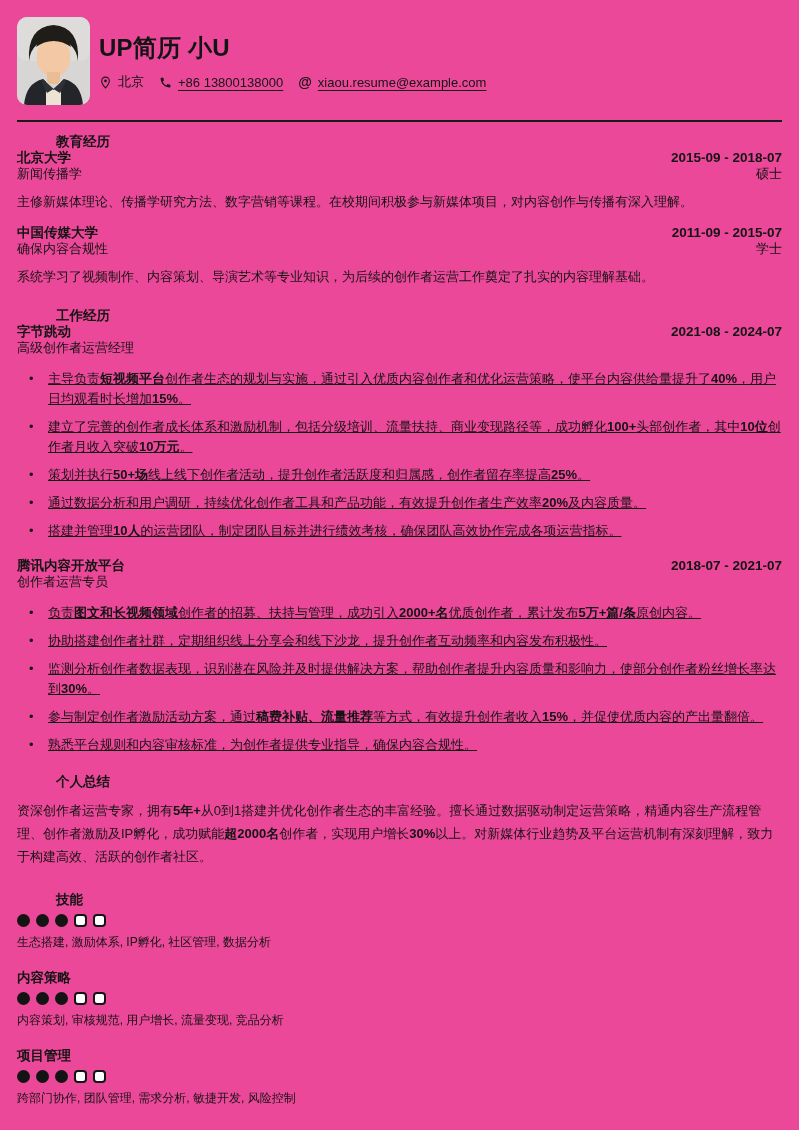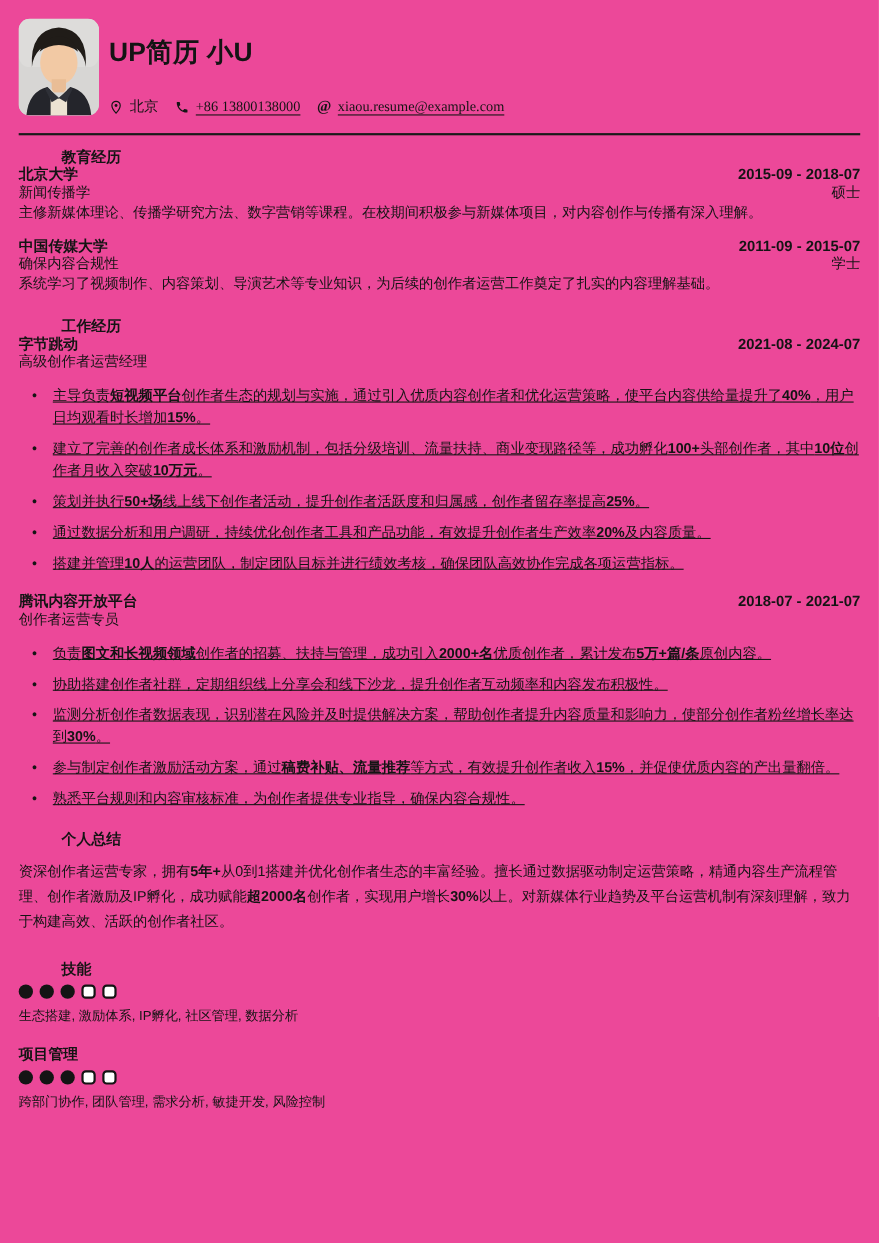--- a/index.html
+++ b/index.html
@@ -5,39 +5,39 @@
   * { margin:0; padding:0; box-sizing:border-box; }
   html,body { background:#ffffff; }
   body { font-family:"Liberation Sans","DejaVu Sans",sans-serif; color:#141414; }
   .page { width:799px; height:1130px; padding:0 17px; overflow:hidden; background:#ec4899; }
 
   
   .header { display:flex; padding-top:17px; }
   .avatar { width:73px; height:88px; border-radius:10px; overflow:hidden; flex:none; background:#d7d6d4; }
   .header-text { margin-left:9px; padding-top:17px; }
   .name { font-size:24px; font-weight:700; line-height:28px; letter-spacing:0.2px; }
-  .contact { margin-top:26px; display:flex; align-items:center; gap:15px; font-size:13px;font-family:Liberation Serif, serif; }
+  .contact { margin-top:11px; display:flex; align-items:center; gap:15px; font-size:13px; }
   .c-item { display:inline-flex; align-items:center; gap:6px; color:#141414; text-decoration:none; }
   .c-item svg { display:block; }
   a.c-item .c-text { text-decoration:underline; text-underline-offset:3px; text-decoration-thickness:1px; }
   .at-glyph { font-size:14px; font-weight:600; line-height:13px; }
 
   .divider { border-top:2px solid #1a1a1a; margin-top:15px; }
 
   
   section { margin-top:0; }
   .sec-title { font-size:13.5px; font-weight:700; line-height:16px;padding-left:39px; }
   .sec-edu { margin-top:12px; }
   .sec-work { margin-top:21px; }
   .sec-summary { margin-top:19px; }
   .sec-skills { margin-top:24px; }
 
   .row { display:flex; justify-content:space-between; align-items:baseline; font-size:13px; line-height:16px; }
   .row .b { font-weight:700; font-size:13.5px; }
-  .desc { font-size:13px; line-height:20px; margin-top:0; }
+  .desc { font-size:13px; line-height:20px; margin-top:10px; }
   .edu-item + .edu-item { margin-top:13px; }
 
   .work-item + .work-item { margin-top:17px; }
   .role { font-size:13px; line-height:16px; }
   ul.bullets { list-style:none; margin-top:13px;text-decoration:underline; }
   ul.bullets li { position:relative; padding-left:31px; font-size:13px; line-height:20px; margin-bottom:8px; }
   ul.bullets li::before { content:"•"; position:absolute; left:12px; top:0; font-size:13px; }
   b { font-weight:700; }
 
   .summary { font-size:13px; line-height:23px; margin-top:9px; }
@@ -174,20 +174,31 @@
           <div class="dots">
             <span class="dot filled"></span>
             <span class="dot filled"></span>
             <span class="dot filled"></span>
             <span class="dot empty"></span>
             <span class="dot empty"></span>
           </div>
           <div class="skill-keywords">生态搭建, 激励体系, IP孵化, 社区管理, 数据分析</div>
         </div>
         <div class="skill-item">
+          <div class="skill-name">内容策略</div>
+          <div class="dots">
+            <span class="dot filled"></span>
+            <span class="dot filled"></span>
+            <span class="dot filled"></span>
+            <span class="dot empty"></span>
+            <span class="dot empty"></span>
+          </div>
+          <div class="skill-keywords">内容策划, 审核规范, 用户增长, 流量变现, 竞品分析</div>
+        </div>
+        <div class="skill-item">
           <div class="skill-name">项目管理</div>
           <div class="dots">
             <span class="dot filled"></span>
             <span class="dot filled"></span>
             <span class="dot filled"></span>
             <span class="dot empty"></span>
             <span class="dot empty"></span>
           </div>
           <div class="skill-keywords">跨部门协作, 团队管理, 需求分析, 敏捷开发, 风险控制</div>
         </div>

